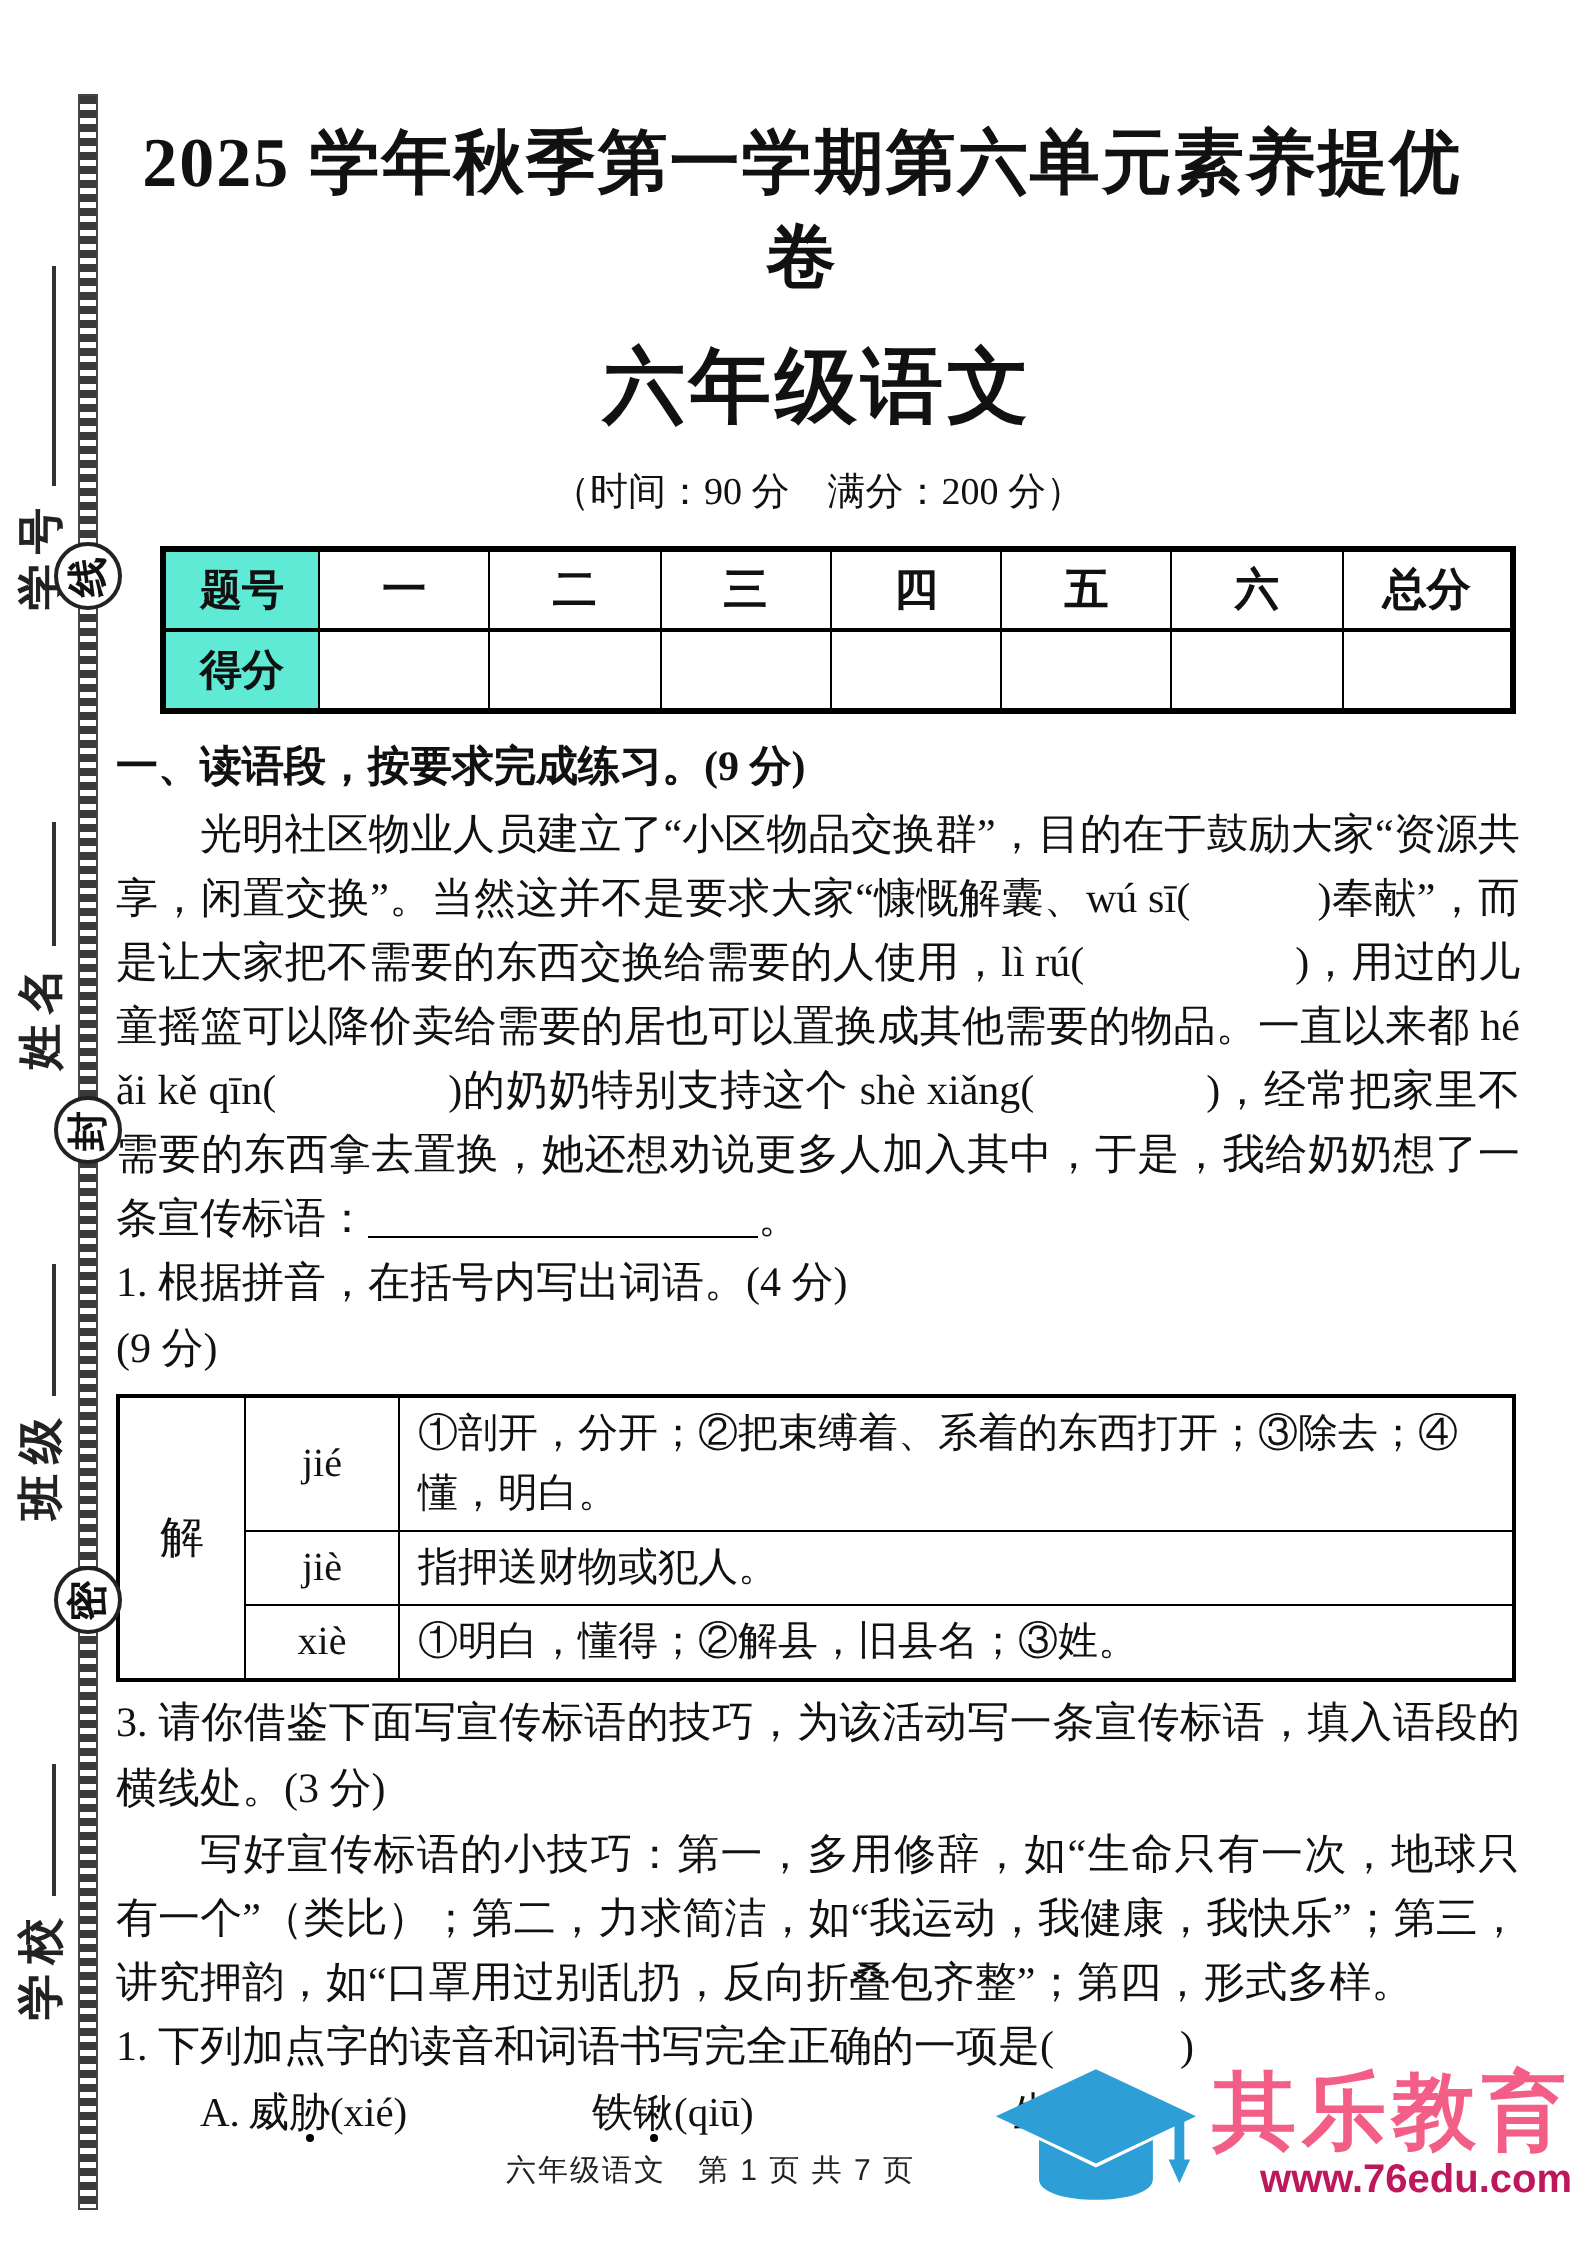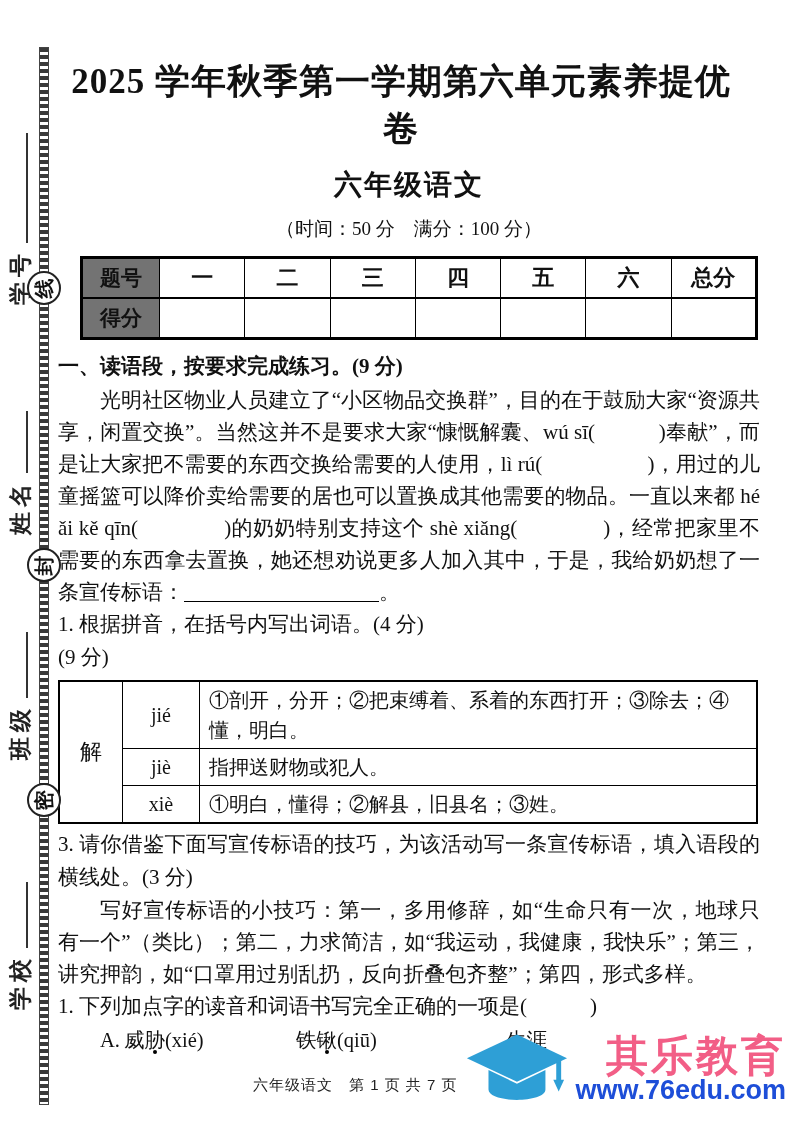--- a/index.html
+++ b/index.html
@@ -23,29 +23,29 @@
   .seal-circle{
     position:absolute;width:34px;height:34px;border:2px solid #222;border-radius:50%;
     background:#fff;display:flex;align-items:center;justify-content:center;z-index:3;
     box-sizing:border-box;
   }
   .seal-circle span{transform:rotate(-90deg);font-size:20px;font-weight:700;}
   
   .main{position:absolute;left:58px;top:50px;width:702px;}
   .title1{margin:8px 16px 0 0;text-align:center;font-size:35px;font-weight:900;
     font-family:"Liberation Serif","DejaVu Serif",serif;letter-spacing:1px;}
-  .title2{margin:14px 0 0 0;text-align:center;font-size:28px;font-weight:900;letter-spacing:2px;}
+  .title2{margin:14px 0 0 0;text-align:center;font-size:41px;font-weight:900;letter-spacing:2px;}
   .meta{margin:12px 0 0 0;text-align:center;font-size:19px;}
   
   table.score{border-collapse:collapse;border:3px solid #000;margin:14px 0 0 22px;
     width:678px;table-layout:fixed;}
   table.score td{border:1px solid #000;height:38px;text-align:center;
     font-size:22px;font-weight:700;padding:0;}
   table.score tr:first-child td{border-bottom:2px solid #000;}
-  table.score td.lab{background:#737373;width:76px;
+  table.score td.lab{background:#5eead4;width:76px;
     font-family:"Liberation Sans","DejaVu Sans",sans-serif;font-size:21px;}
   
   .sec-head{margin:10px 0 0 0;font-size:21px;font-weight:800;
     font-family:Liberation Serif, serif;line-height:32px;}
   .para{margin:2px 0 0 0;font-size:21px;line-height:32px;text-align:justify;text-indent:2em;}
   .qline{margin:0;font-size:21px;line-height:33px;text-align:justify;}
   .blank{display:inline-block;border-bottom:1.6px solid #000;height:1em;vertical-align:-3px;}
   .blank.b195{width:195px}.blank.b235{width:232px}
   
   table.jie{border-collapse:collapse;border:2px solid #000;margin:6px 0 4px 0;width:700px;}
@@ -59,21 +59,21 @@
   .dc{position:relative;}
   .dc::after{content:"";position:absolute;left:50%;bottom:-3px;transform:translateX(-50%);
     width:4px;height:4px;border-radius:50%;background:#000;}
   
   .footer{position:absolute;left:253px;top:1076px;font-size:15px;letter-spacing:1px;
     font-family:"Liberation Sans","DejaVu Sans",sans-serif;color:#222;}
   .logo{position:absolute;right:7px;top:1022px;display:flex;align-items:center;}
   .logo-text{display:flex;flex-direction:column;align-items:flex-end;margin-left:6px;}
   .logo-brand{font-size:42px;font-weight:900;letter-spacing:3px;color:#f25e86;
     font-family:"Liberation Sans","DejaVu Sans",sans-serif;line-height:44px;}
-  .logo-url{font-size:27px;font-weight:700;color:#1d4ed8;line-height:24px;
+  .logo-url{font-size:20px;font-weight:700;color:#be185d;line-height:24px;
     font-family:"Liberation Sans","DejaVu Sans",sans-serif;}
 </style>
 </head>
 <body>
 
 <div class="page">
 
   <div class="perf-line"></div>
 
   <div class="seal-label" style="width:210px;left:-87px;top:185px;">
@@ -102,21 +102,21 @@
 
   <div class="seal-label" style="width:160px;left:-62px;top:915px;">
     <span>学校</span>
     <span class="seal-blank" style="width:66px"></span>
   </div>
 
   <div class="main">
 
     <h1 class="title1">2025 学年秋季第一学期第六单元素养提优卷</h1>
     <h2 class="title2">六年级语文</h2>
-    <div class="meta">（时间：50 分　满分：100 分）</div>
+    <div class="meta">（时间：90 分　满分：200 分）</div>
 
     <table class="score">
       <tbody>
           <tr>
         <td class="lab">题号</td>
         <td>一</td>
         <td>二</td>
         <td>三</td>
         <td>四</td>
         <td>五</td>

